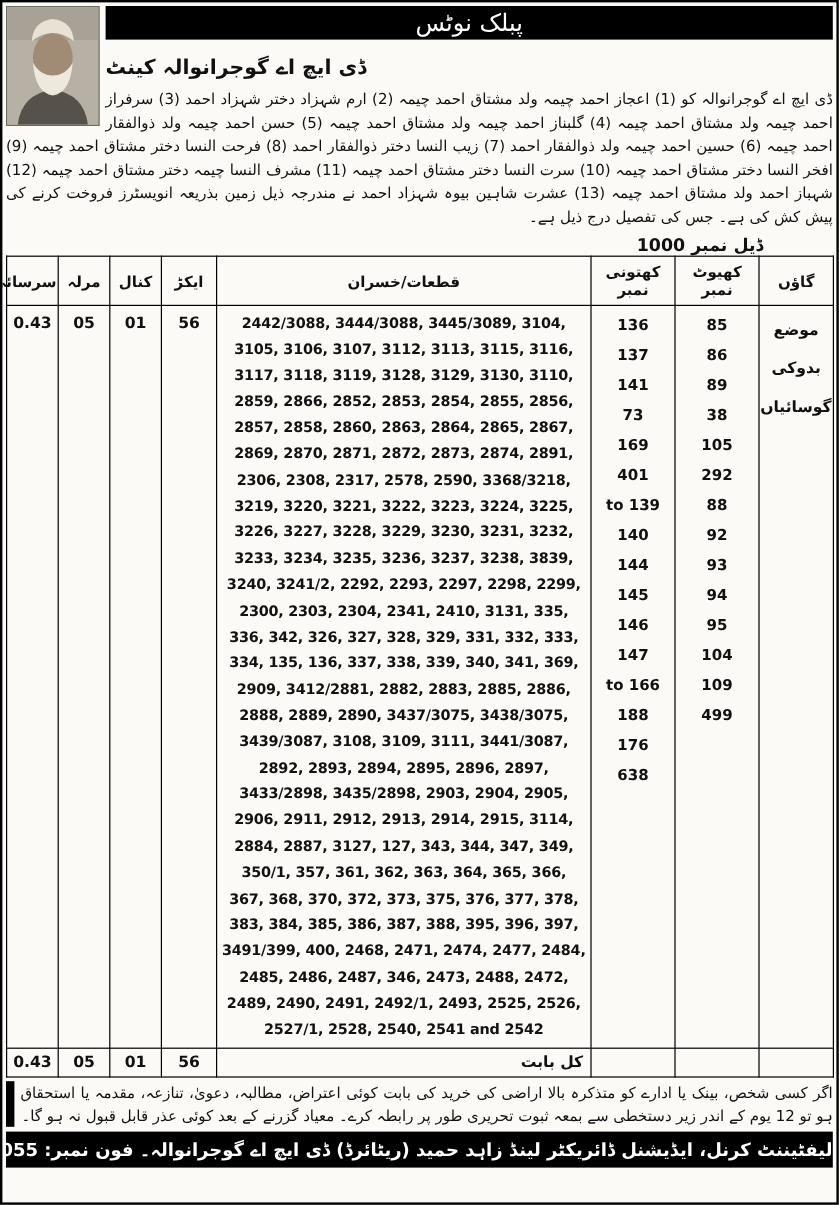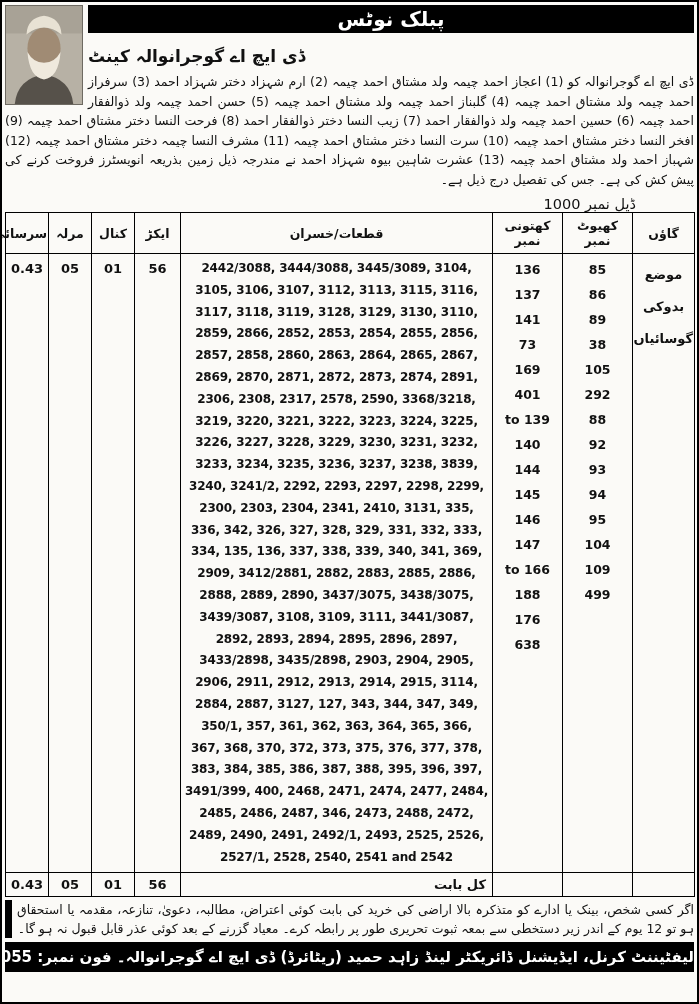--- a/index.html
+++ b/index.html
@@ -19,33 +19,33 @@
     position:relative;
   }
   .photo{
     float:left;width:78px;height:100px;
     border:1px solid #6e6a62;box-sizing:border-box;
     background:#b7b1a5;margin:0 5px 3px 0;
   }
   .photo svg{display:block;width:100%;height:100%;}
   .banner{
     overflow:hidden;background:#000;color:#fff;
-    text-align:center;font-weight:bold;font-size:20px;
+    text-align:center;font-weight:normal;font-size:20px;
     line-height:28px;height:28px;
   }
   .doc-title{
     overflow:hidden;text-align:left;font-weight:bold;
     font-size:17px;padding:13px 0 6px;
   }
   .notice-body{
     direction:rtl;text-align:justify;
     font-size:12.5px;line-height:19.5px;margin:0;
   }
   .deal-no{
-    direction:rtl;text-align:right;font-weight:normal;
+    direction:rtl;text-align:right;font-weight:bold;
     font-size:14.5px;padding:7px 58px 0 0;
   }
   .area-label{
     direction:rtl;text-align:right;font-weight:bold;
     font-size:14px;padding:1px 26px 3px 0;
   }
   table.land{width:100%;border-collapse:collapse;direction:rtl;table-layout:fixed;}
   .land th,.land td{border:1px solid #000;box-sizing:border-box;text-align:center;}
   .land th{font-size:12.5px;font-weight:bold;text-align:center;padding:5px 1px;}
   .land td{vertical-align:top;margin-top:36px;}

